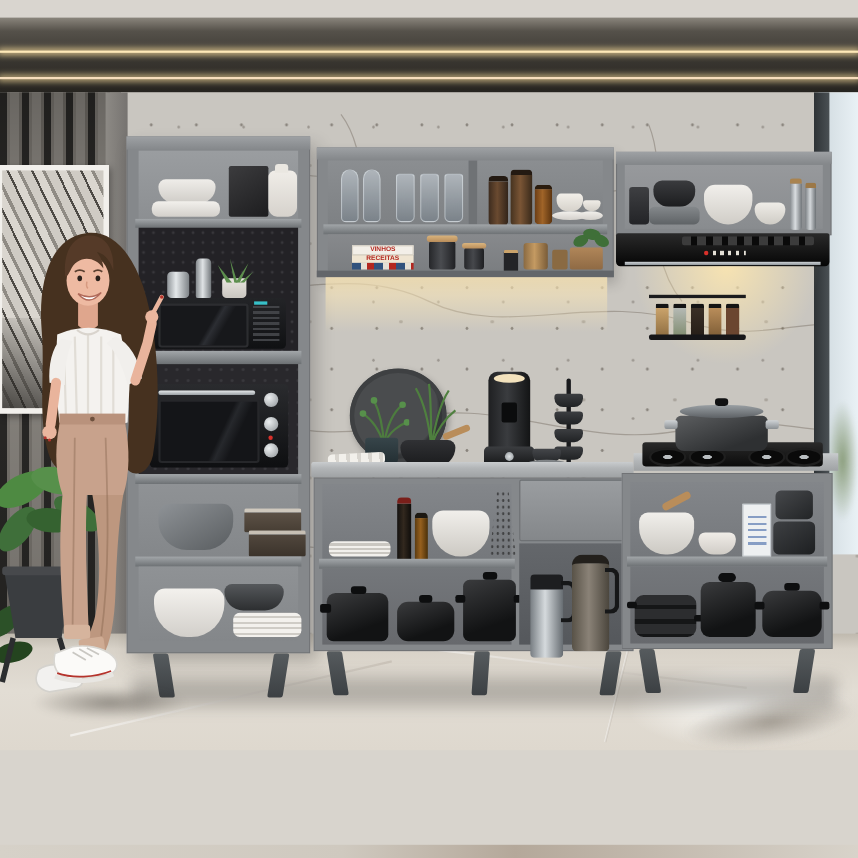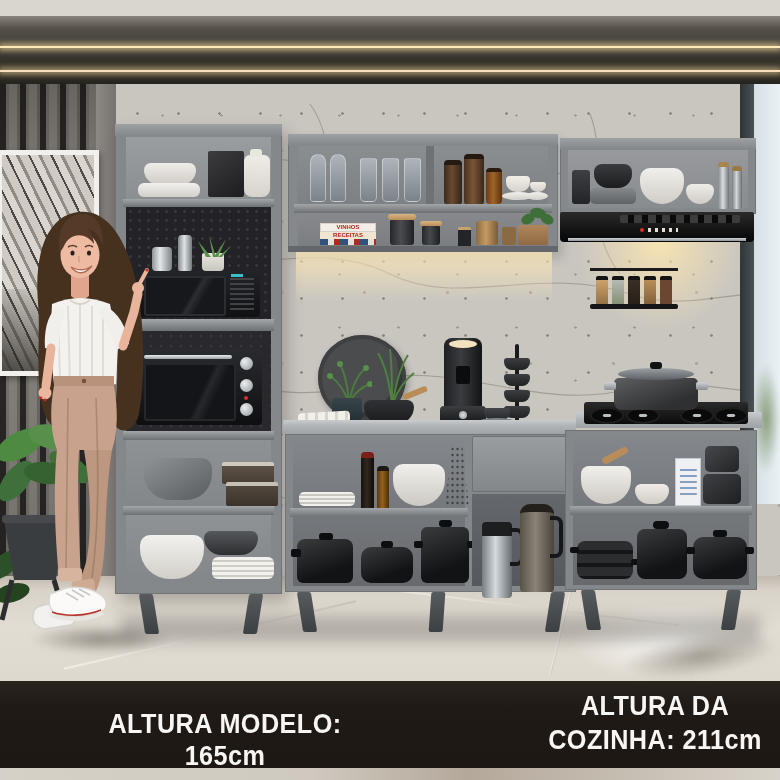--- a/index.html
+++ b/index.html
@@ -394,22 +394,15 @@
     <rect x="58" y="370" width="24" height="13" rx="3" fill="#d6b49d"></rect>
     <rect x="72" y="382" width="23" height="13" rx="3" transform="rotate(-8 83 389)" fill="#cfab93"></rect>
 
     <path d="M35,411 C30,421 34,429 45,431 L70,427 C77,425 77,416 70,412 C60,405 44,404 35,411 Z" fill="#f2f1ef" stroke="#d4d2cd" stroke-width="1.5"></path>
     <path d="M50,396 C47,408 52,417 63,419 L99,415 C107,413 109,404 102,398 C93,390 78,388 66,390 Z" fill="#fbfaf8" stroke="#d8d6d1" stroke-width="1.5"></path>
     <path d="M66,395 L78,402 M72,392 L84,399 M79,391 L90,397" stroke="#c9c7c2" stroke-width="1.6" fill="none"></path>
     <path d="M52,414 C66,419 86,418 101,412" stroke="#b5332c" stroke-width="1.6" fill="none"></path>
     <path d="M50,417 C66,423 88,422 103,415" stroke="#e8e6e2" stroke-width="4" fill="none"></path>
   </svg>
 
-  <div class="a" style="left:0;top:681px;width:780px;height:87px;background:linear-gradient(#2a241f,#1f1a16 30%,#1d1814)">
-    <div class="a banner-text" style="left:50px;top:27px;width:350px;text-align:center;font-size:28px">ALTURA MODELO: 165cm</div>
-    <div class="a" style="left:520px;top:8px;width:270px;text-align:center">
-      <div class="banner-text" style="font-size:28px;line-height:34px">ALTURA DA</div>
-      <div class="banner-text" style="font-size:28px;line-height:34px">COZINHA: 211cm</div>
-    </div>
-  </div>
   <div class="a" style="left:0;top:768px;width:780px;height:12px;background:linear-gradient(90deg,#d6d1c8 0,#cfc9bf 40%,#b4a89a 60%,#d8d3ca 100%)"></div>
 
 </div>
 
 </body></html>

